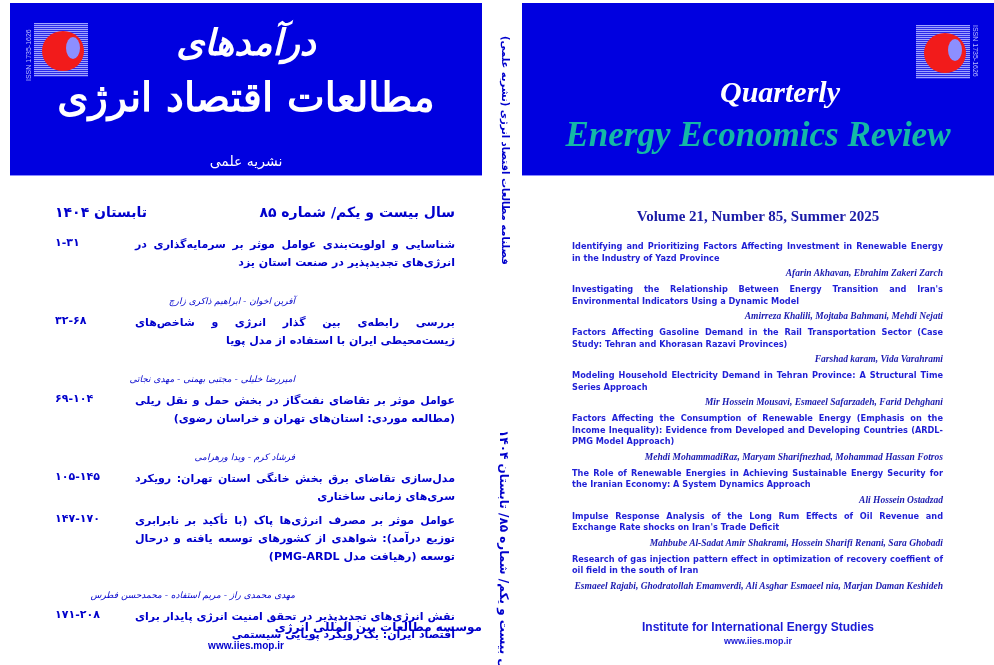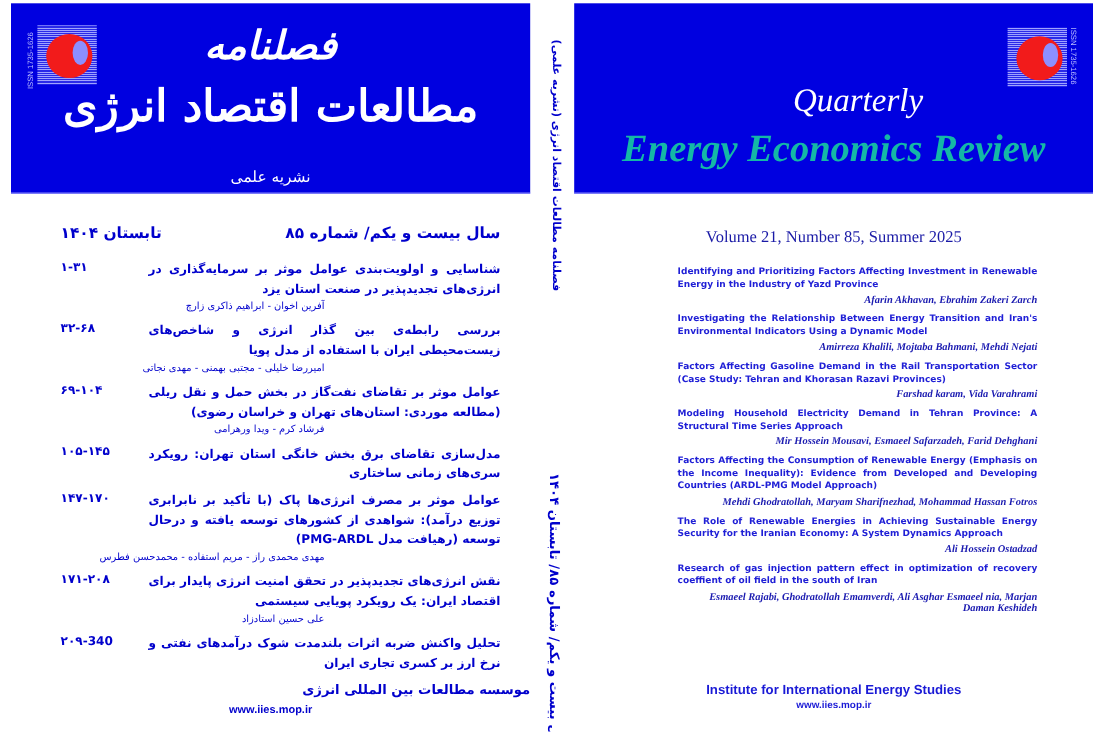--- a/index.html
+++ b/index.html
@@ -26,66 +26,66 @@
   .banner.en .logo { left: 394px; top: 22px; }
   .banner.en .logo .issn { left: 63px; top: 0px; transform: rotate(90deg); }
 
   .fa-title-small { position: absolute; left: 0; right: 0; top: 18px; text-align: center; color: #fff;
     font-family: "DejaVu Serif", serif; font-size: 36px; font-style: italic; font-weight: bold; direction: rtl; }
   .fa-title-big { position: absolute; left: 0; right: 0; top: 70px; text-align: center; color: #fff;
     font-family: "DejaVu Serif", serif; font-size: 40px; font-weight: bold; direction: rtl; letter-spacing: 1px; }
   .fa-subtitle { position: absolute; left: 0; right: 0; top: 150px; text-align: center; color: #fff; font-size: 14px; direction: rtl; }
 
   .en-title-1 { position: absolute; left: 0; right: 0; top: 72px; text-align: center; color: #fff;
-    font-family: "Liberation Serif", serif; font-style: italic; font-weight: normal; font-size: 30px; margin-left: 44px; }
+    font-family: "Liberation Serif", serif; font-style: italic; font-weight: bold; font-size: 30px; margin-left: 44px; }
   .en-title-2 { position: absolute; left: 0; right: 0; top: 112px; text-align: center; color: #14b8a6;
     font-family: "Liberation Serif", serif; font-style: italic; font-weight: bold; font-size: 35px; }
 
   
   .spine-top { position: absolute; left: 489px; top: 36px; width: 24px; height: 180px; }
   .spine-top span { position: absolute; left: 2px; top: 0; white-space: nowrap; color: #0000cc; font-size: 10px; font-weight: bold;
     transform-origin: left top; transform: translate(20px,0) rotate(90deg); direction: rtl; }
   .spine-bottom { position: absolute; left: 489px; top: 430px; width: 24px; height: 220px; }
   .spine-bottom span { position: absolute; left: 2px; top: 0; white-space: nowrap; color: #0000cc; font-size: 12px; font-weight: bold;
     transform-origin: left top; transform: translate(20px,0) rotate(90deg); direction: rtl; }
 
   
   .fa-toc { position: absolute; left: 55px; top: 204px; width: 400px; direction: rtl; color: #0000cc; }
   .fa-head { display: flex; justify-content: space-between; font-weight: bold; font-size: 14px; margin-bottom: 16px; }
   .fa-item { position: relative; margin-bottom: 6px; }
   .fa-item .t { font-size: 11px; font-weight: bold; line-height: 18px; padding-left: 80px; text-align: justify; }
   .fa-item .p { position: absolute; left: 0; top: 0; font-size: 11px; font-weight: bold; direction: ltr; }
-  .fa-item .a { font-size: 9px; padding-right: 160px; margin-top: 0; line-height: 14px; }
+  .fa-item .a { font-size: 9px; font-style: italic; padding-right: 160px; margin-top: 22px; line-height: 14px; }
   .fa-footer { position: absolute; left: 10px; width: 472px; text-align: center; color: #0000cc; }
   .fa-footer .org { top: 620px; position: absolute; left: 0; right: 0; font-weight: bold; font-size: 12px; direction: rtl; text-align: right; }
   .fa-footer .url { top: 640px; position: absolute; left: 0; right: 0; font-weight: bold; font-size: 10px; font-family: "Liberation Sans", sans-serif; }
 
   
   .en-volume { position: absolute; left: 522px; width: 472px; top: 208px; text-align: center; color: #1a1aa6;
-    font-family: "Liberation Serif", serif; font-size: 15px; }
+    font-family: "Liberation Serif", serif; font-size: 15px; font-weight: bold; }
   .en-toc { position: absolute; left: 572px; top: 241px; width: 371px; color: #1f1fd6; }
-  .en-item { margin-bottom: 6px; margin-left: 44px; }
+  .en-item { margin-bottom: 6px; }
   .en-item .t { font-family: "DejaVu Sans", sans-serif; font-weight: bold; font-size: 8.2px; line-height: 11.5px; text-align: justify; }
   .en-item .a { font-family: "Liberation Serif", serif; font-style: italic; font-weight: bold; font-size: 9.5px; text-align: right; margin-top: 4px; color: #1a1ab0; }
   .en-footer .org { position: absolute; left: 522px; width: 472px; top: 620px; text-align: center; color: #1a1ad6;
     font-family: "Liberation Sans", sans-serif; font-weight: bold; font-size: 12px; }
   .en-footer .url { position: absolute; left: 522px; width: 472px; top: 636px; text-align: center; color: #1a1ad6;
     font-family: "Liberation Sans", sans-serif; font-weight: bold; font-size: 9px; }
 </style>
 </head>
 <body>
 
 <div class="banner fa">
   <div class="logo">
     <div class="stripes"></div>
     <div class="disc"></div>
     <div class="notch"></div>
     <div class="issn">ISSN 1735-1626</div>
   </div>
-  <div class="fa-title-small">فصلنامه</div>
+  <div class="fa-title-small">درآمدهای</div>
   <div class="fa-title-big">مطالعات اقتصاد انرژی</div>
   <div class="fa-subtitle">نشریه علمی</div>
 </div>
 
 <div class="banner en">
   <div class="logo">
     <div class="stripes"></div>
     <div class="disc"></div>
     <div class="notch"></div>
     <div class="issn">ISSN 1735-1626</div>
@@ -160,25 +160,29 @@
   <div class="en-item">
     <div class="t">Factors Affecting Gasoline Demand in the Rail Transportation Sector (Case Study: Tehran and Khorasan Razavi Provinces)</div>
     <div class="a">Farshad karam, Vida Varahrami</div>
   </div>
   <div class="en-item">
     <div class="t">Modeling Household Electricity Demand in Tehran Province: A Structural Time Series Approach</div>
     <div class="a">Mir Hossein Mousavi, Esmaeel Safarzadeh, Farid Dehghani</div>
   </div>
   <div class="en-item">
     <div class="t">Factors Affecting the Consumption of Renewable Energy (Emphasis on the Income Inequality): Evidence from Developed and Developing Countries (ARDL-PMG Model Approach)</div>
-    <div class="a">Mehdi Ghodratollah, Maryam Sharifnezhad, Mohammad Hassan Fotros</div>
+    <div class="a">Mehdi MohammadiRaz, Maryam Sharifnezhad, Mohammad Hassan Fotros</div>
   </div>
   <div class="en-item">
     <div class="t">The Role of Renewable Energies in Achieving Sustainable Energy Security for the Iranian Economy: A System Dynamics Approach</div>
     <div class="a">Ali Hossein Ostadzad</div>
+  </div>
+  <div class="en-item">
+    <div class="t">Impulse Response Analysis of the Long Rum Effects of Oil Revenue and Exchange Rate shocks on Iran's Trade Deficit</div>
+    <div class="a">Mahbube Al-Sadat Amir Shakrami, Hossein Sharifi Renani, Sara Ghobadi</div>
   </div>
   <div class="en-item">
     <div class="t">Research of gas injection pattern effect in optimization of recovery coeffient of oil field in the south of Iran</div>
     <div class="a">Esmaeel Rajabi, Ghodratollah Emamverdi, Ali Asghar Esmaeel nia, Marjan Daman Keshideh</div>
   </div>
 </div>
 <div class="en-footer">
   <div class="org">Institute for International Energy Studies</div>
   <div class="url">www.iies.mop.ir</div>
 </div>

